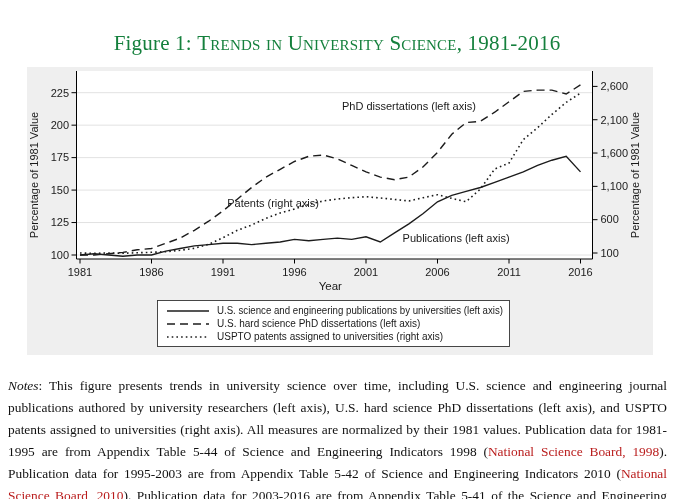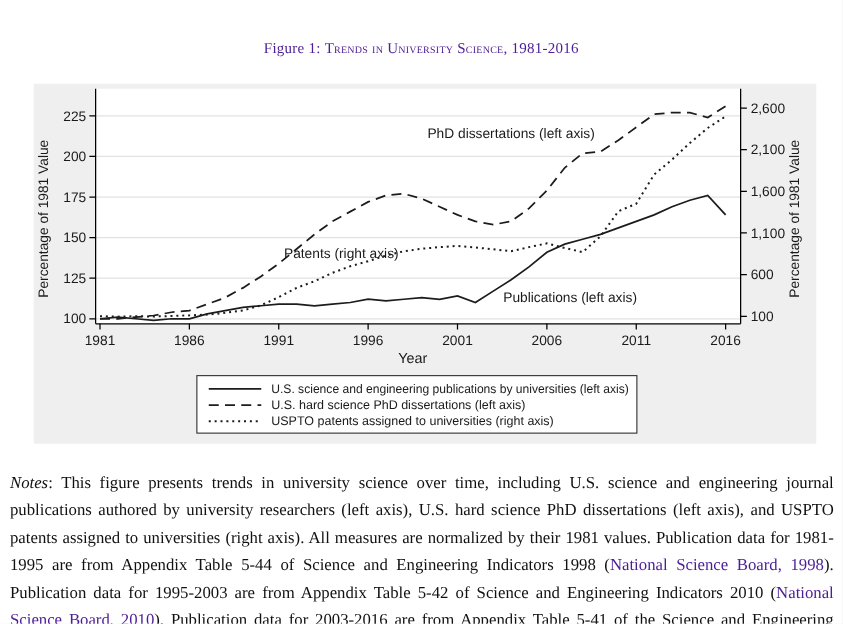--- a/index.html
+++ b/index.html
@@ -2,34 +2,34 @@
 <html><head>
 <meta charset="utf-8">
 <style>
   html,body{margin:0;padding:0;}
   body{
     width:674px;height:499px;position:relative;overflow:hidden;
     background:#ffffff;font-family:"Liberation Serif",serif;color:#111;
   }
   .title{
     position:absolute;top:31px;left:0;width:100%;text-align:center;
-    font-size:12px;letter-spacing:.2px;color:#4c1d95;
+    font-size:21px;letter-spacing:.2px;color:#15803d;
   }
   .smallcaps{font-variant:small-caps;}
   .figure{
     position:absolute;left:27px;top:67px;width:626px;height:288px;
     background:#efefef;
   }
   .figure svg{position:absolute;left:0;top:0;}
   .chart-text{font-family:"Liberation Sans",sans-serif;fill:#1a1a1a;}
   .notes{
     position:absolute;left:8px;right:7px;top:362px;
     font-size:13.4px;line-height:1.63;text-align:justify;color:#111;
   }
-  .cite{color:#4c1d95;cursor:pointer;text-decoration:none;}
+  .cite{color:#b91c1c;cursor:pointer;text-decoration:none;}
 </style>
 </head>
 <body>
 
 <div class="title"><span>Figure 1: </span><span class="smallcaps">Trends in University Science</span><span>, 1981-2016</span></div>
 
 <div class="figure">
   <svg id="chart-svg" width="626" height="288" viewBox="0 0 626 288">
       <rect x="49.5" y="4" width="516" height="188" fill="#ffffff"></rect>
       <line x1="49.5" x2="565.5" y1="188" y2="188" stroke="#e2e2e2" stroke-width="1"></line>

